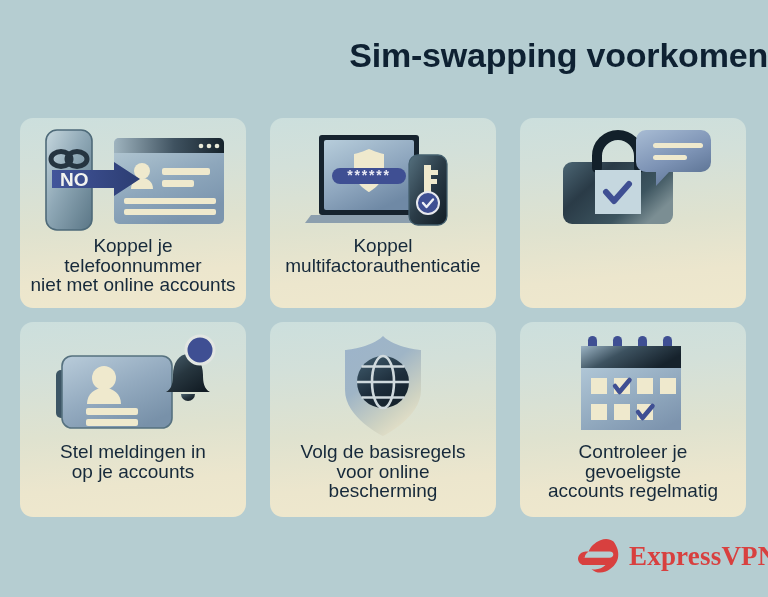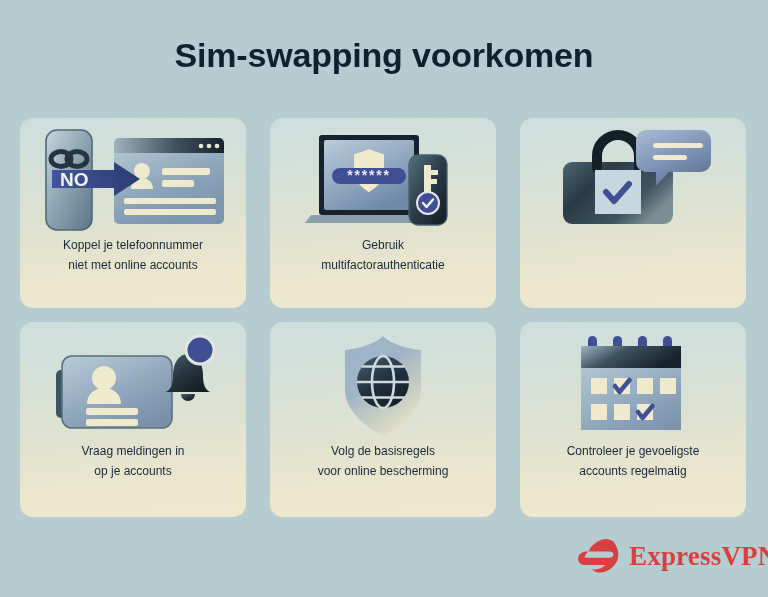--- a/index.html
+++ b/index.html
@@ -22,21 +22,21 @@
     position: relative;
     background: #b5cdd1;
   }
 
   
   .title {
     position: absolute;
     top: 36px;
     left: 0;
     width: 768px;
-    text-align: center;
+    text-align: right;
     font-size: 34px;
     font-weight: bold;
     color: #0e2132;
     letter-spacing: -0.2px;
   }
 
   
   .grid {
     position: absolute;
     top: 118px;
@@ -68,21 +68,21 @@
     height: 118px;
     width: 100%;
     display: flex;
     align-items: center;
     justify-content: center;
     padding-top: 8px;
   }
   .card.row2 .art { height: 120px; }
 
   .caption {
-    font-size: 12px;
+    font-size: 19px;
     line-height: 19.5px;
     color: #16293a;
     text-align: center;
     padding: 0 10px;
     white-space: pre-line;
   }
 
   svg { display: block; overflow: visible; }
 
   
@@ -192,21 +192,21 @@
           <rect x="106" y="28" width="38" height="70" rx="9" fill="url(#c2phone)" stroke="#44606f" stroke-width="1.3"></rect>
 
           <rect x="121" y="38" width="7" height="32" fill="#efe9cd"></rect>
           <rect x="128" y="43" width="7" height="5" fill="#efe9cd"></rect>
           <rect x="128" y="52" width="6" height="5" fill="#efe9cd"></rect>
 
           <circle cx="125" cy="76" r="11" fill="#3f4f93" stroke="#e7e8ee" stroke-width="2"></circle>
           <path d="M120 76l3.5 4 6.5-7.5" fill="none" stroke="#eef0f6" stroke-width="2.4" stroke-linecap="round" stroke-linejoin="round"></path>
         </svg>
       </div>
-      <div class="caption">Gebruik
+      <div class="caption">Koppel
 multifactorauthenticatie</div>
     </div>
 
     <div class="card">
       <div class="art">
         <svg width="165" height="110" viewBox="0 0 165 110">
           <defs>
             <linearGradient id="c3box" x1="0" y1="0" x2="1" y2="0.6">
               <stop offset="0%" stop-color="#4c6674"></stop>
               <stop offset="35%" stop-color="#2a3b47"></stop>
@@ -258,21 +258,21 @@
           <path d="M39 70c0-10 7.6-16 17-16s17 6 17 16z" fill="#efe9cd"></path>
           <rect x="38" y="74" width="52" height="7" rx="2" fill="#efe9cd"></rect>
           <rect x="38" y="85" width="52" height="7" rx="2" fill="#efe9cd"></rect>
 
           <path d="M118 58c6-3 7-10 7-17 0-12 6-21 15-21s15 9 15 21c0 7 1 14 7 17z" fill="url(#c4bell)"></path>
           <path d="M133 60a7 7 0 0 0 14 0z" fill="url(#c4bell)"></path>
 
           <circle cx="152" cy="16" r="14" fill="#3f4f93" stroke="#e2e6e2" stroke-width="3"></circle>
         </svg>
       </div>
-      <div class="caption">Vraag meldingen in
+      <div class="caption">Stel meldingen in
 op je accounts</div>
     </div>
 
     <div class="card row2">
       <div class="art">
         <svg width="104" height="108" viewBox="0 0 104 108">
           <defs>
             <linearGradient id="c6shield" x1="0.15" y1="0" x2="0.75" y2="1">
               <stop offset="0%" stop-color="#9db4ca"></stop>
               <stop offset="40%" stop-color="#9fb5c6"></stop>

